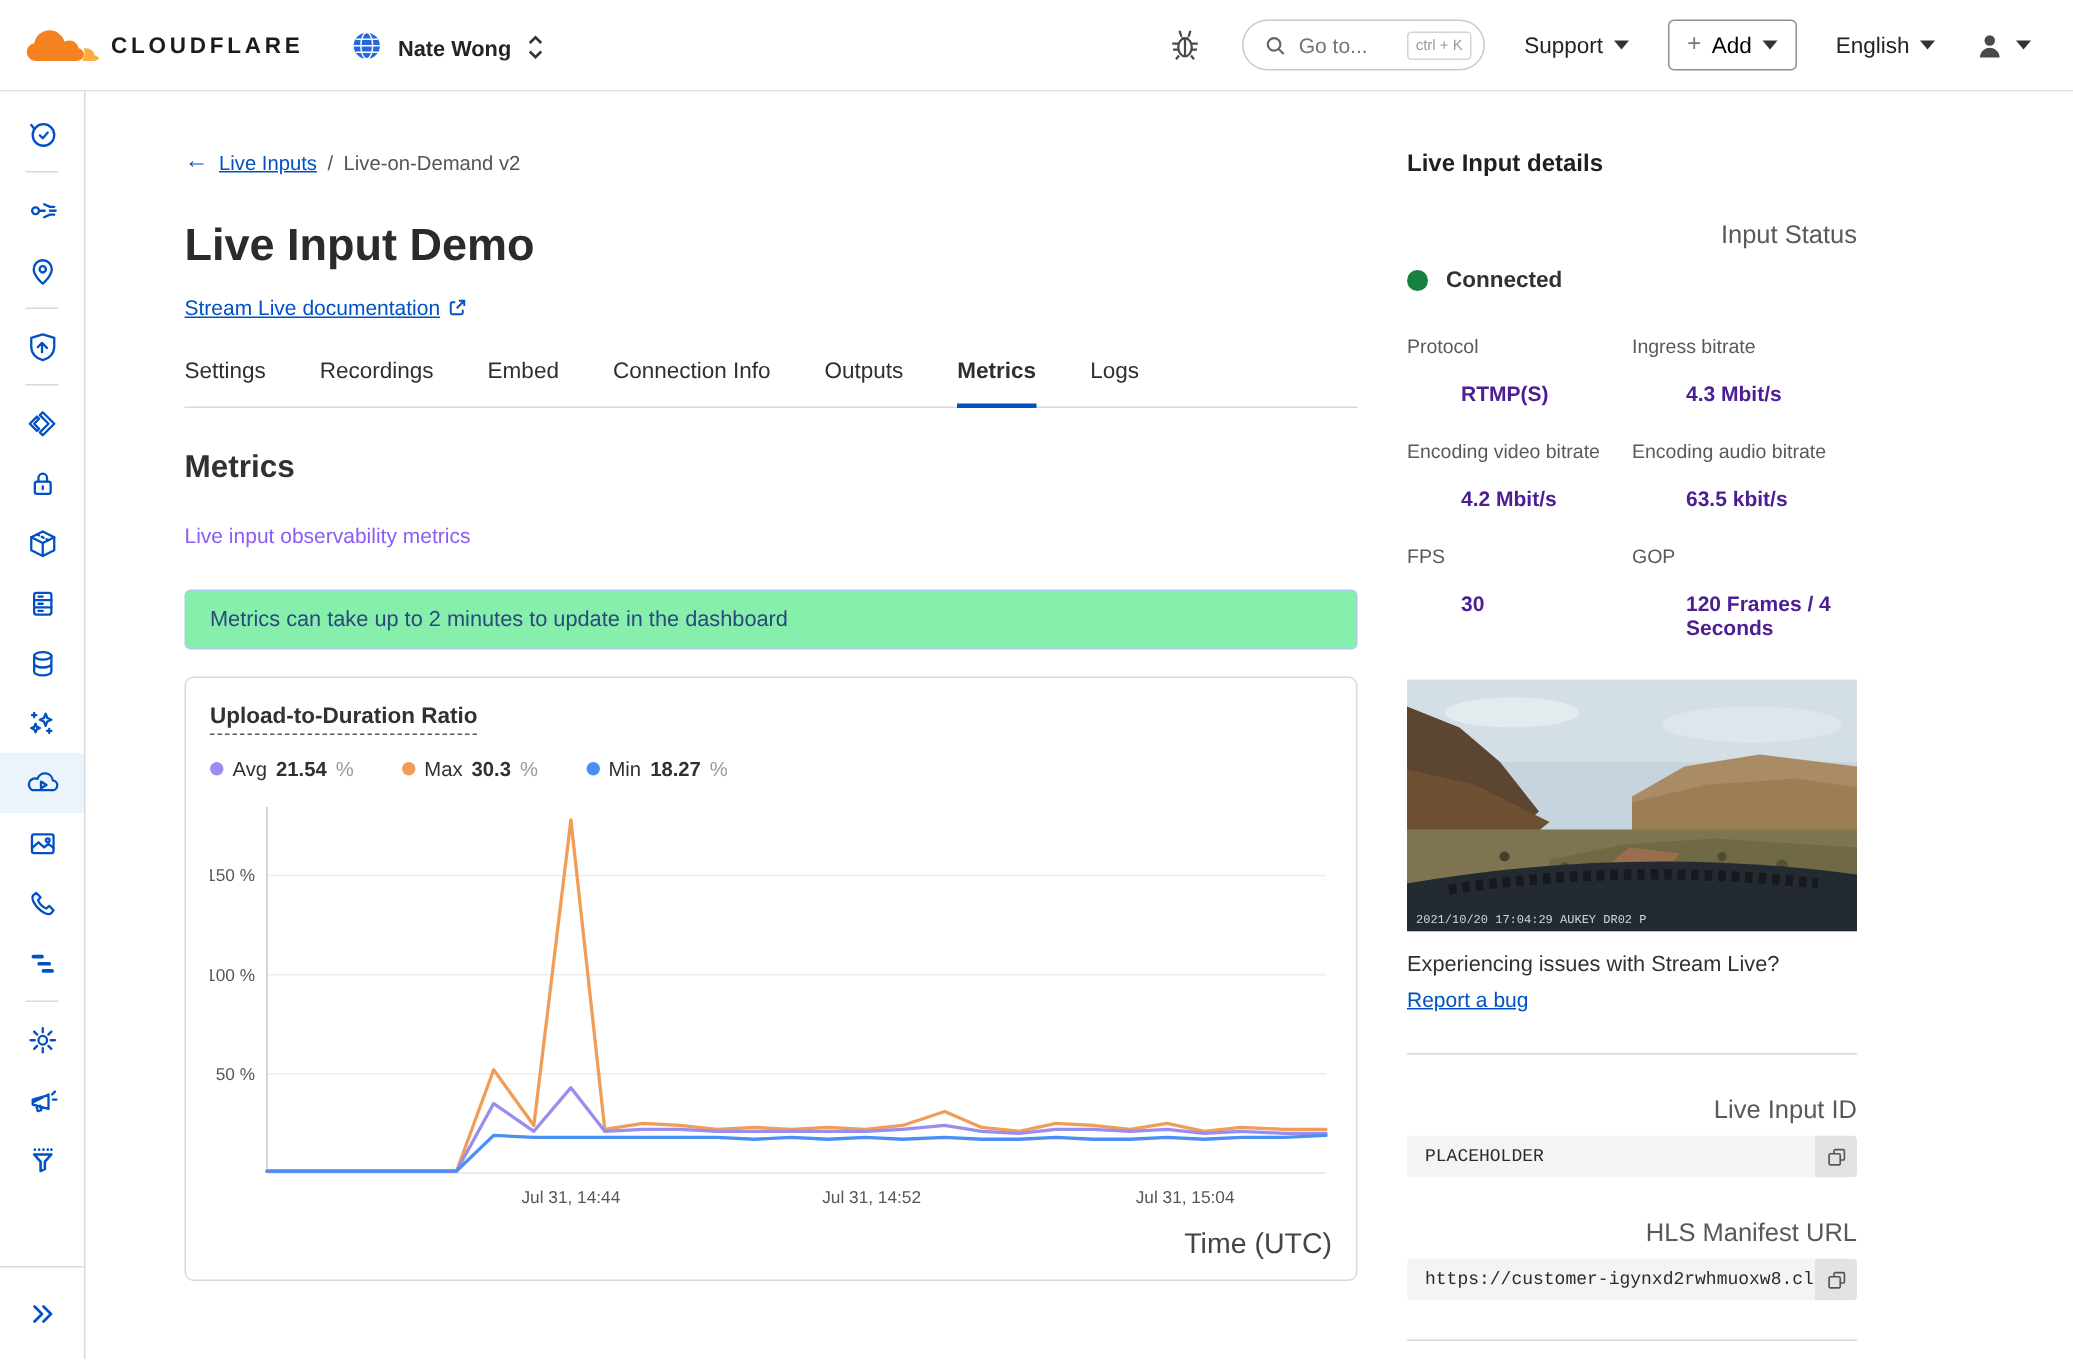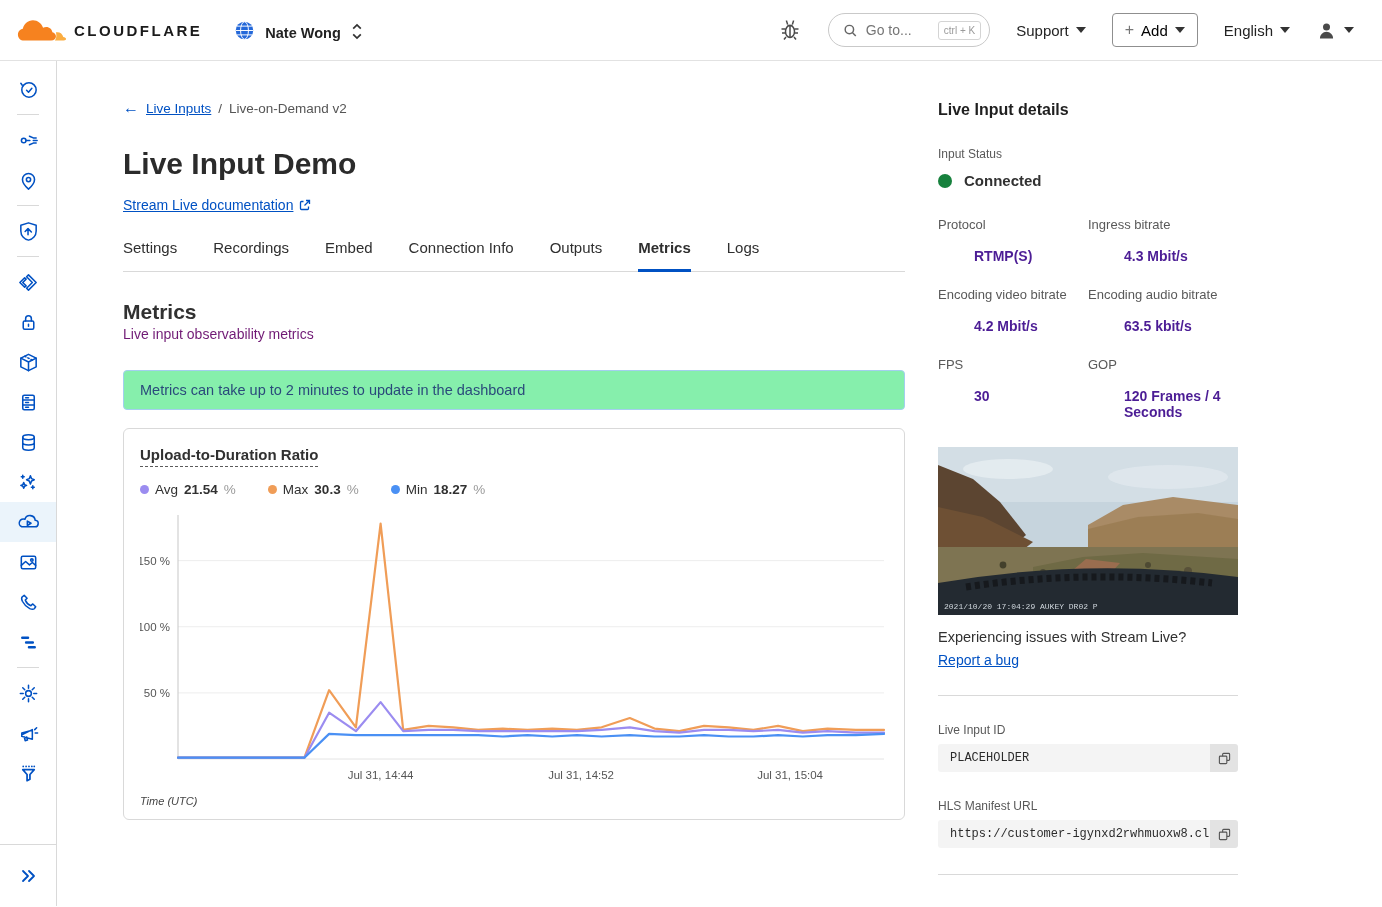--- a/index.html
+++ b/index.html
@@ -45,42 +45,42 @@
   .crumb .back-arrow { color:#0051c3; font-size:16px; }
   .page-title { margin-top:30px; font-size:30px; font-weight:700; color:#2b2b2b; }
   .doc-link { margin-top:16px; font-size:14px; display:flex; align-items:center; gap:6px; }
 
   .tabs { margin-top:26px; display:flex; gap:36px; border-bottom:1px solid #d9d9d9; }
   .tab { font-size:15px; padding-bottom:13px; cursor:pointer; color:#2f2f2f; border-bottom:3px solid transparent; margin-bottom:-1px;}
   .tab.active { font-weight:700; border-bottom:3px solid #0051c3; }
 
   .sec-head { margin-top:28px; display:flex; justify-content:space-between; align-items:flex-start; }
   .sec-title { font-size:21px; font-weight:700; }
-  .sec-sub { font-size:14px; margin-top:2px; color:#701a75; }
+  .sec-sub { font-size:14px; margin-top:25px; color:#8b5cf6; }
   .controls { display:flex; gap:9px; }
   .icon-btn { width:50px; height:36px; border:1px solid #9a9a9a; border-radius:4px; background:#fff; display:flex; align-items:center; justify-content:center; cursor:pointer; }
   .range-btn { height:36px; border:1px solid #9a9a9a; border-radius:4px; background:#fff; display:flex; align-items:center; gap:8px; padding:0 13px; cursor:pointer; font-size:14px; }
   .range-strong { font-weight:700; }
   .range-zone { color:#8a8a8a; }
   .range-btn .caret { margin-left:4px; }
 
   .banner { margin-top:28px; background:#86efac; border:1px solid #a3cfef; border-radius:4px; padding:11px 16px; font-size:14.5px; color:#2a4a7b; }
 
   .card { margin-top:18px; border:1px solid #d9d9d9; border-radius:6px; padding:17px 16px 12px; }
   .chart-title { display:inline-block; font-size:15px; font-weight:700; border-bottom:1.5px dashed #5b5b5b; padding-bottom:3px; }
   .legend { margin-top:15px; display:flex; gap:32px; font-size:13.5px; align-items:center; }
   .leg-item { display:flex; align-items:center; gap:6px; }
   .leg-dot { width:9px; height:9px; border-radius:50%; display:inline-block; }
   .leg-val { font-weight:700; }
   .leg-unit { color:#9a9a9a; }
-  .xaxis-label { text-align:left; font-size:11px; color:#444; margin-top:2px;font-style:italic; }
+  .xaxis-label { text-align:right; font-size:19px; color:#444; margin-top:2px; }
 
   
   .rc-head { font-size:16px; font-weight:700; color:#1f1f1f; }
-  .rc-label { font-size:12px; color:#595959; }
+  .rc-label { font-size:17px; color:#595959;text-align:right; }
   .status-label { margin-top:28px; }
   .status-row { margin-top:11px; display:flex; align-items:center; gap:12px; }
   .status-dot { width:14px; height:14px; border-radius:50%; }
   .status-text { font-size:15px; font-weight:700; }
   .detail-grid { margin-top:28px; display:grid; grid-template-columns:150px 150px; row-gap:23px; }
   .dg-label { font-size:13px; color:#595959; }
   .dg-value { font-size:14px; font-weight:700; margin-top:16px; color:#4c1d95;padding-left:36px; }
   .thumb { margin-top:27px; width:300px; height:168px; display:block; }
   .issue-q { margin-top:14px; font-size:14.5px; }
   .issue-link { margin-top:7px; font-size:14px; display:inline-block; }

